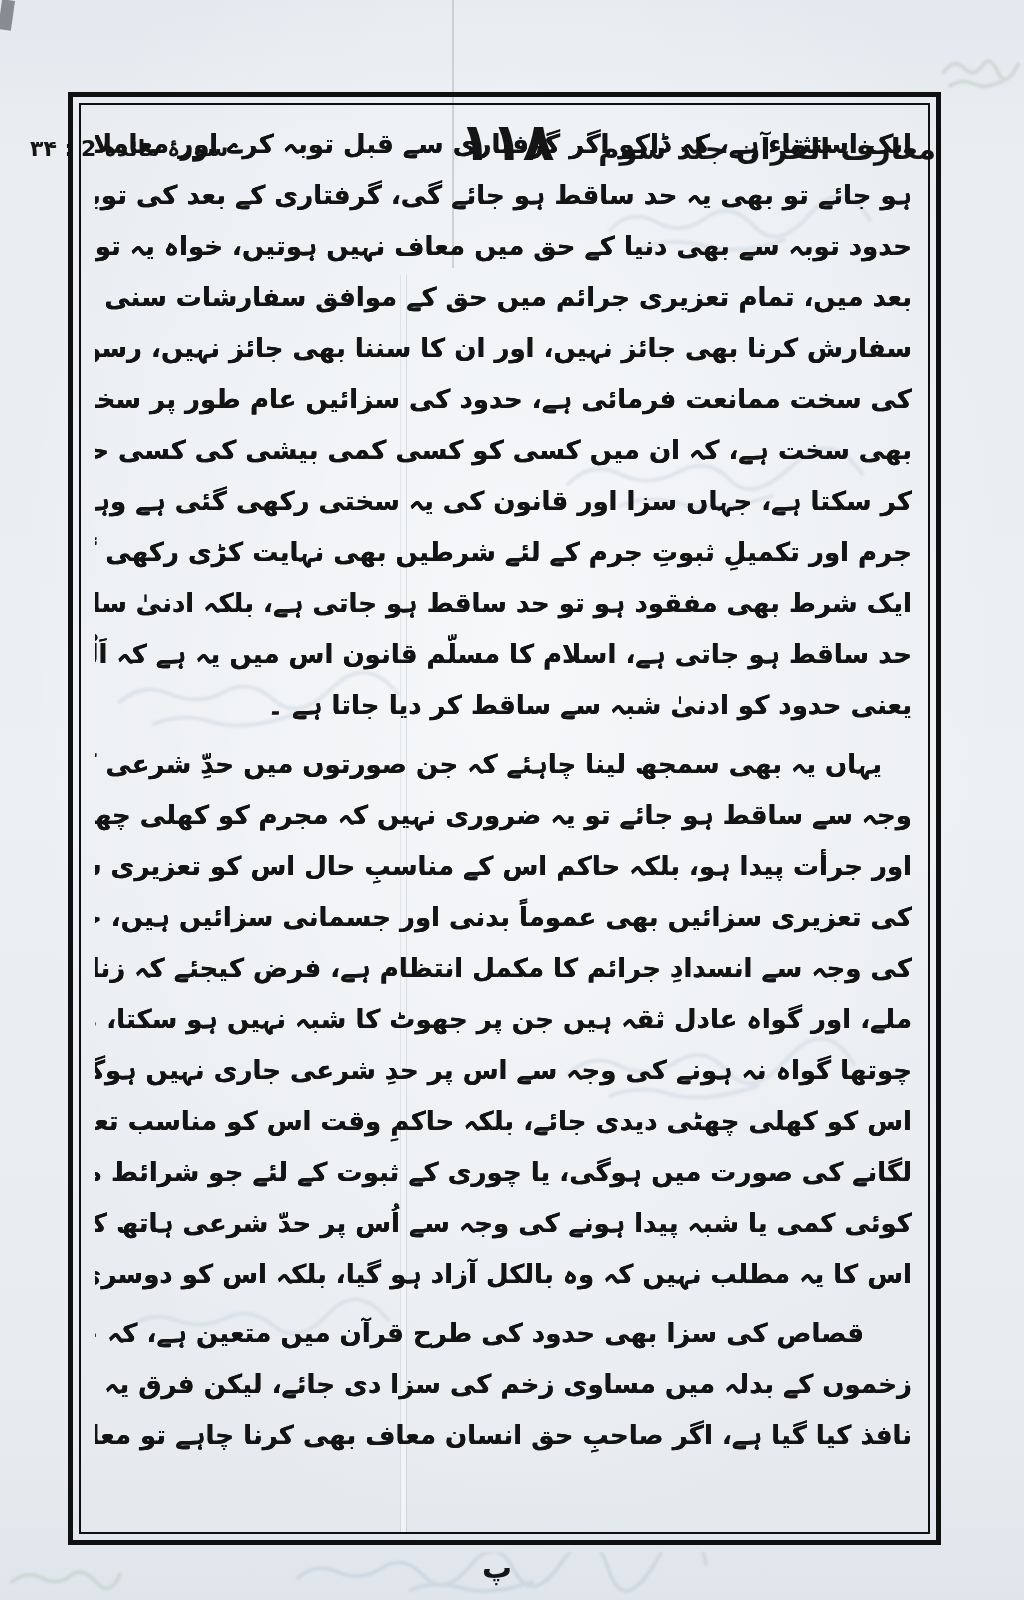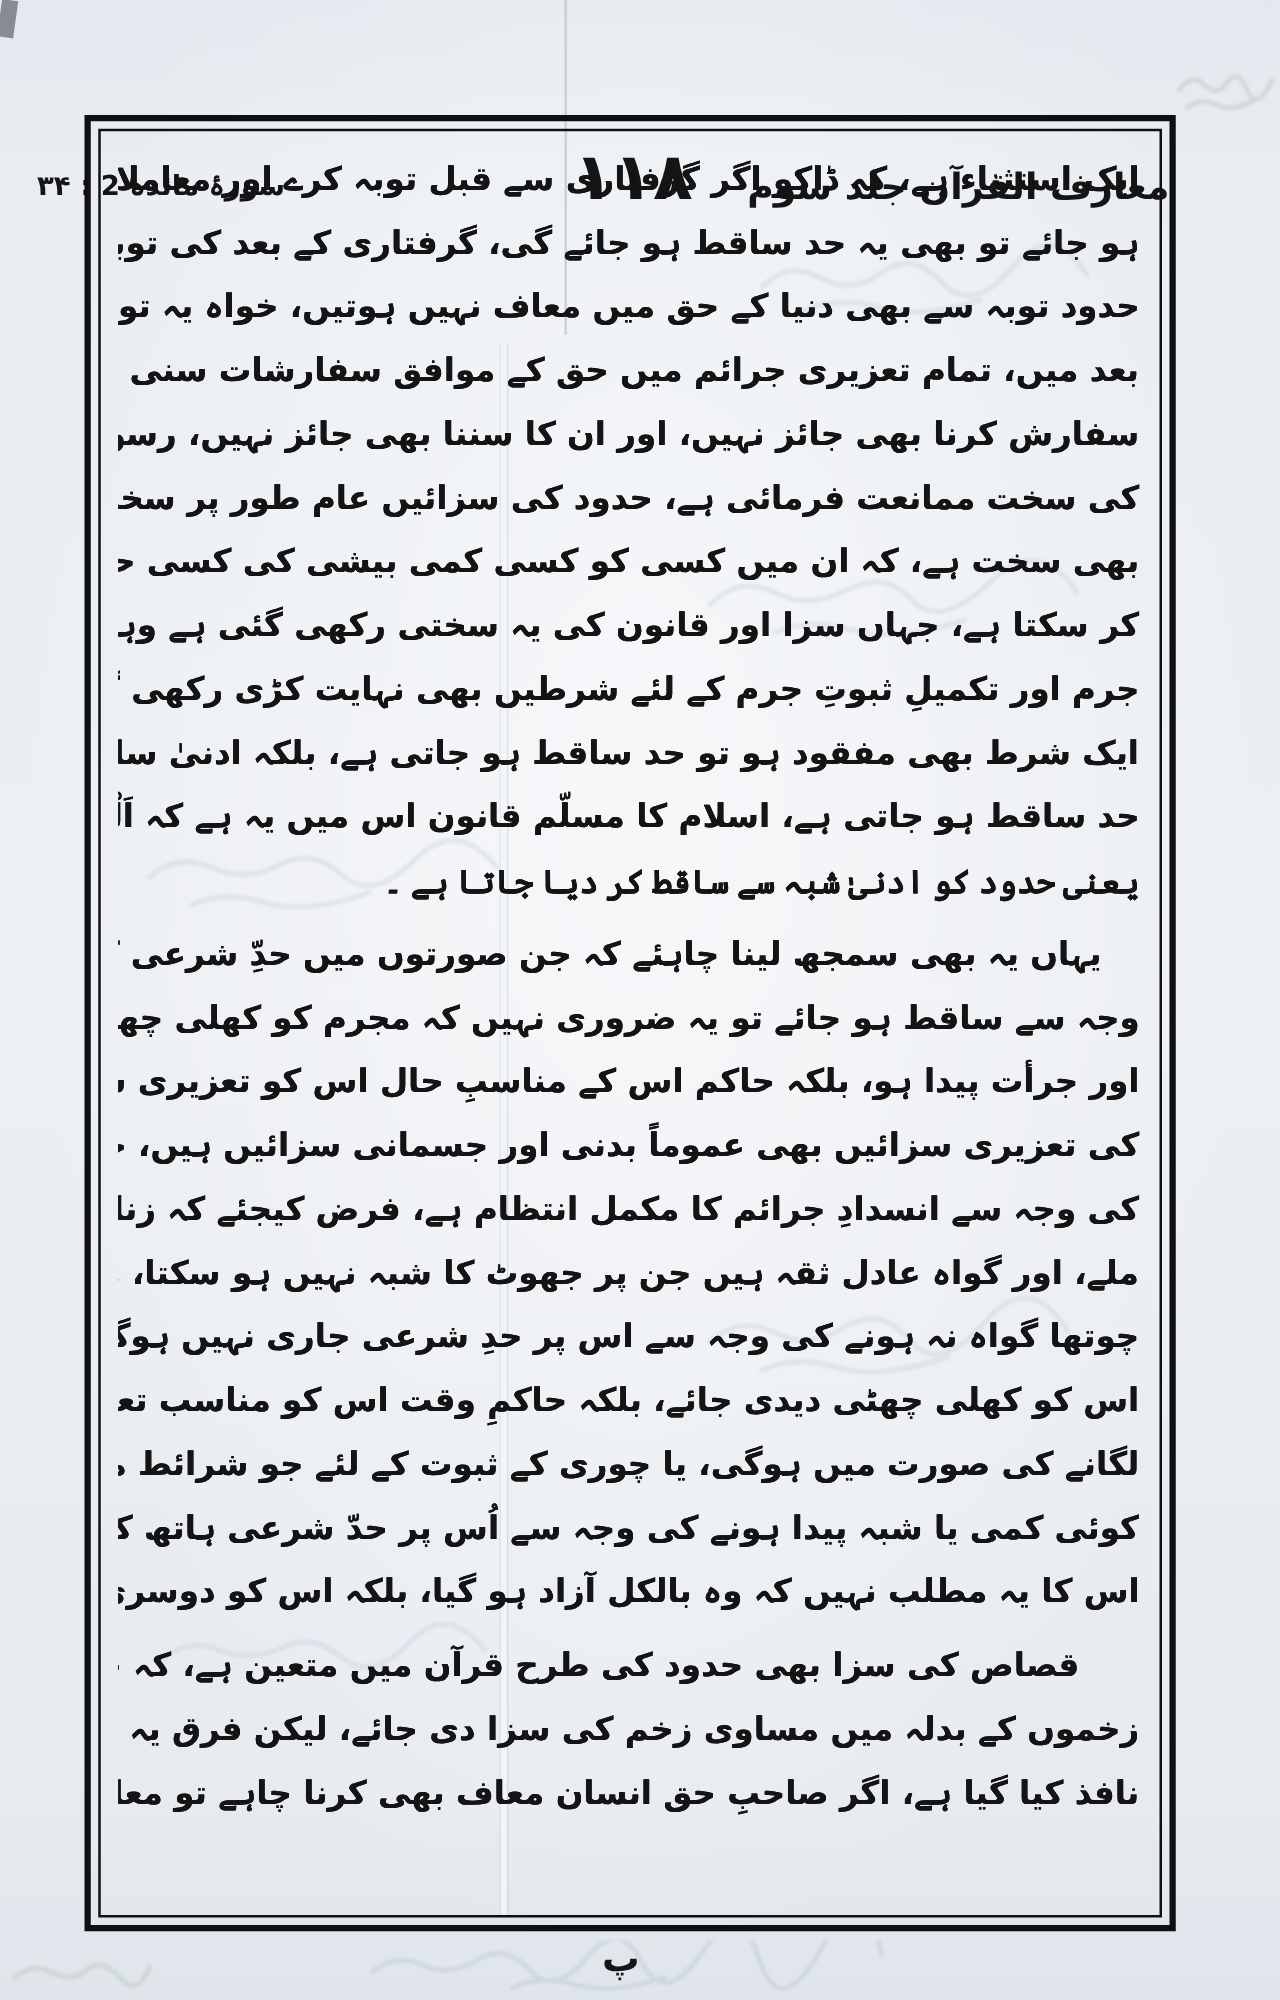--- a/index.html
+++ b/index.html
@@ -53,21 +53,21 @@
     font-weight:700;
     line-height:51px;
     height:51px;
     white-space:nowrap;
     overflow:hidden;
     text-align:justify;
     text-align-last:justify;
     color:#141414;
     text-shadow:0 0 .4px #000;
   }
-  .line.end { text-align:right; text-align-last:right;font-family:Liberation Serif, serif; }
+  .line.end { text-align:right; text-align-last:right; }
 
   
   .catchword {
     position:absolute; top:1550px; left:0; right:30px;
     text-align:center; font-size:30px; font-weight:700;
   }
 
   
   .fold-a {
     position:absolute; left:452px; top:0; width:2px; height:268px;

